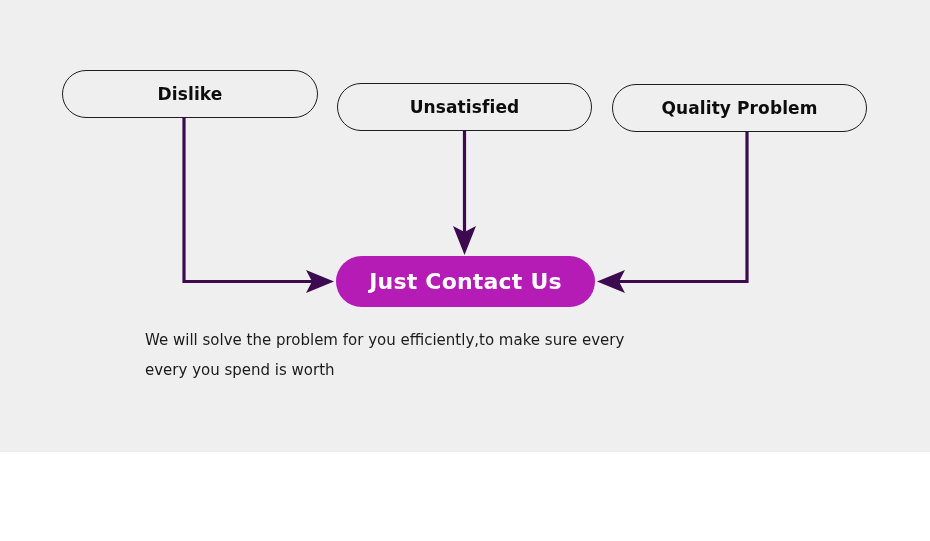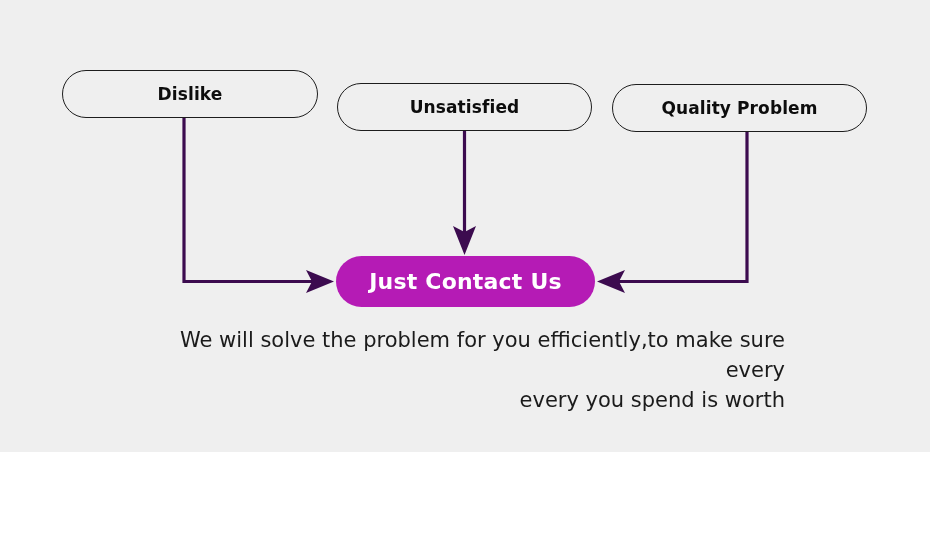--- a/index.html
+++ b/index.html
@@ -82,22 +82,22 @@
     white-space: nowrap;
     letter-spacing: 0.2px;
   }
 
   
   #caption {
     position: absolute;
     left: 145px;
     top: 325px;
     width: 640px;
-    text-align: right;
-    font-size: 21px;
+    text-align: left;
+    font-size: 15px;
     line-height: 30px;
     color: #1b1b1b;
     font-weight: 400;
   }
 </style>
 </head>
 <body>
 
 <div id="banner">
 

